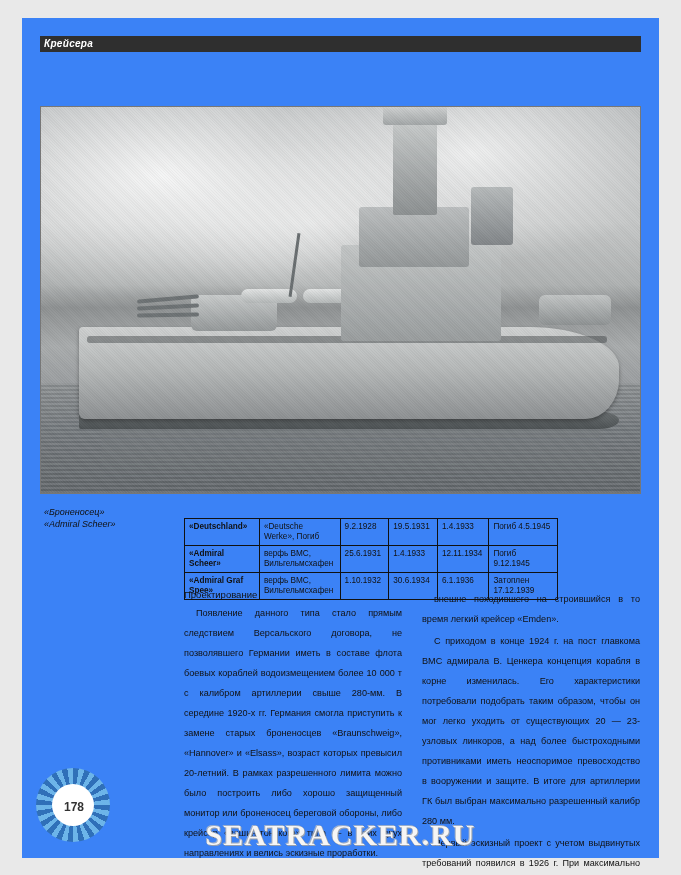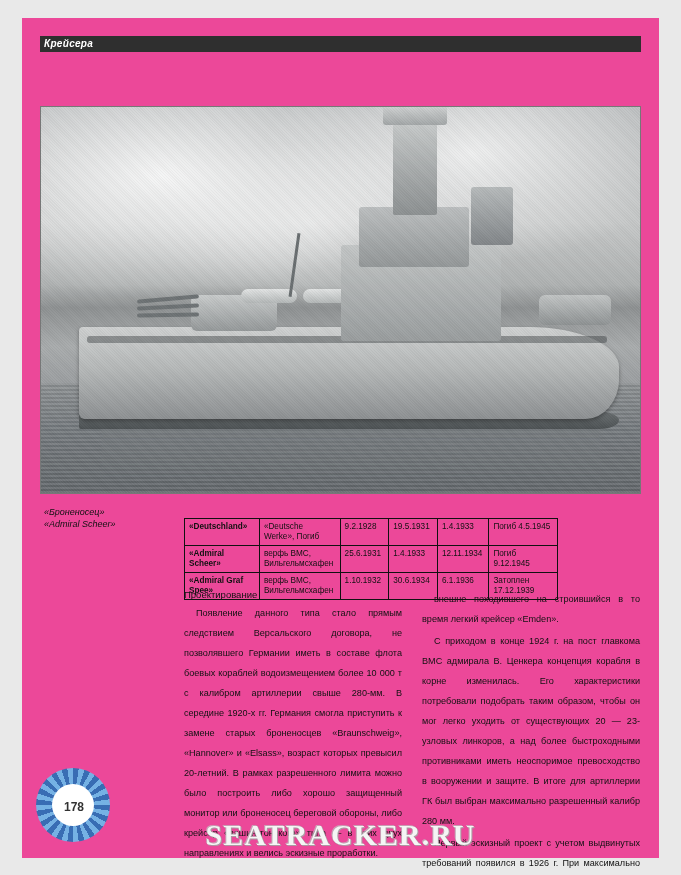--- a/index.html
+++ b/index.html
@@ -9,21 +9,21 @@
     height: 875px;
     background: #e9e9e9;
     font-family: "Liberation Sans", sans-serif;
     position: relative;
     overflow: hidden;
   }
   .page {
     position: absolute;
     left: 22px; top: 18px;
     width: 637px; height: 840px;
-    background: #ec4899;
+    background: #3b82f6;
   }
   
   .header-band {
     position: absolute;
     left: 18px; top: 18px;
     width: 601px; height: 16px;
     background: #2f2f2f;
   }
   .header-label {
     position: absolute;

